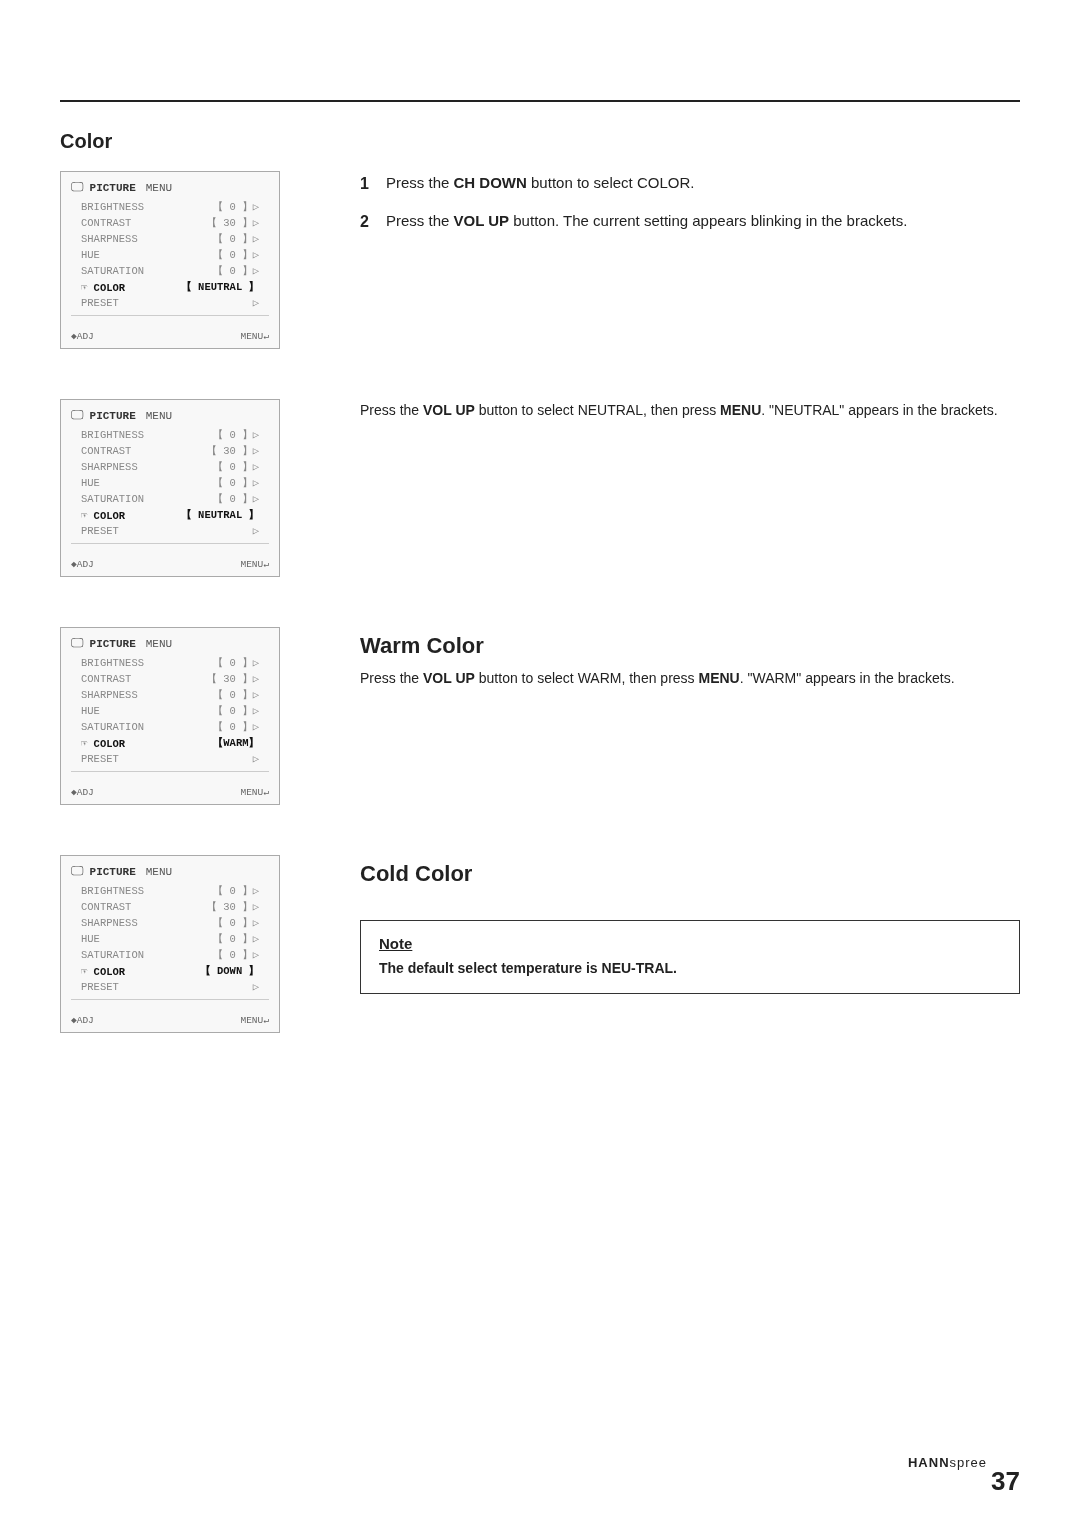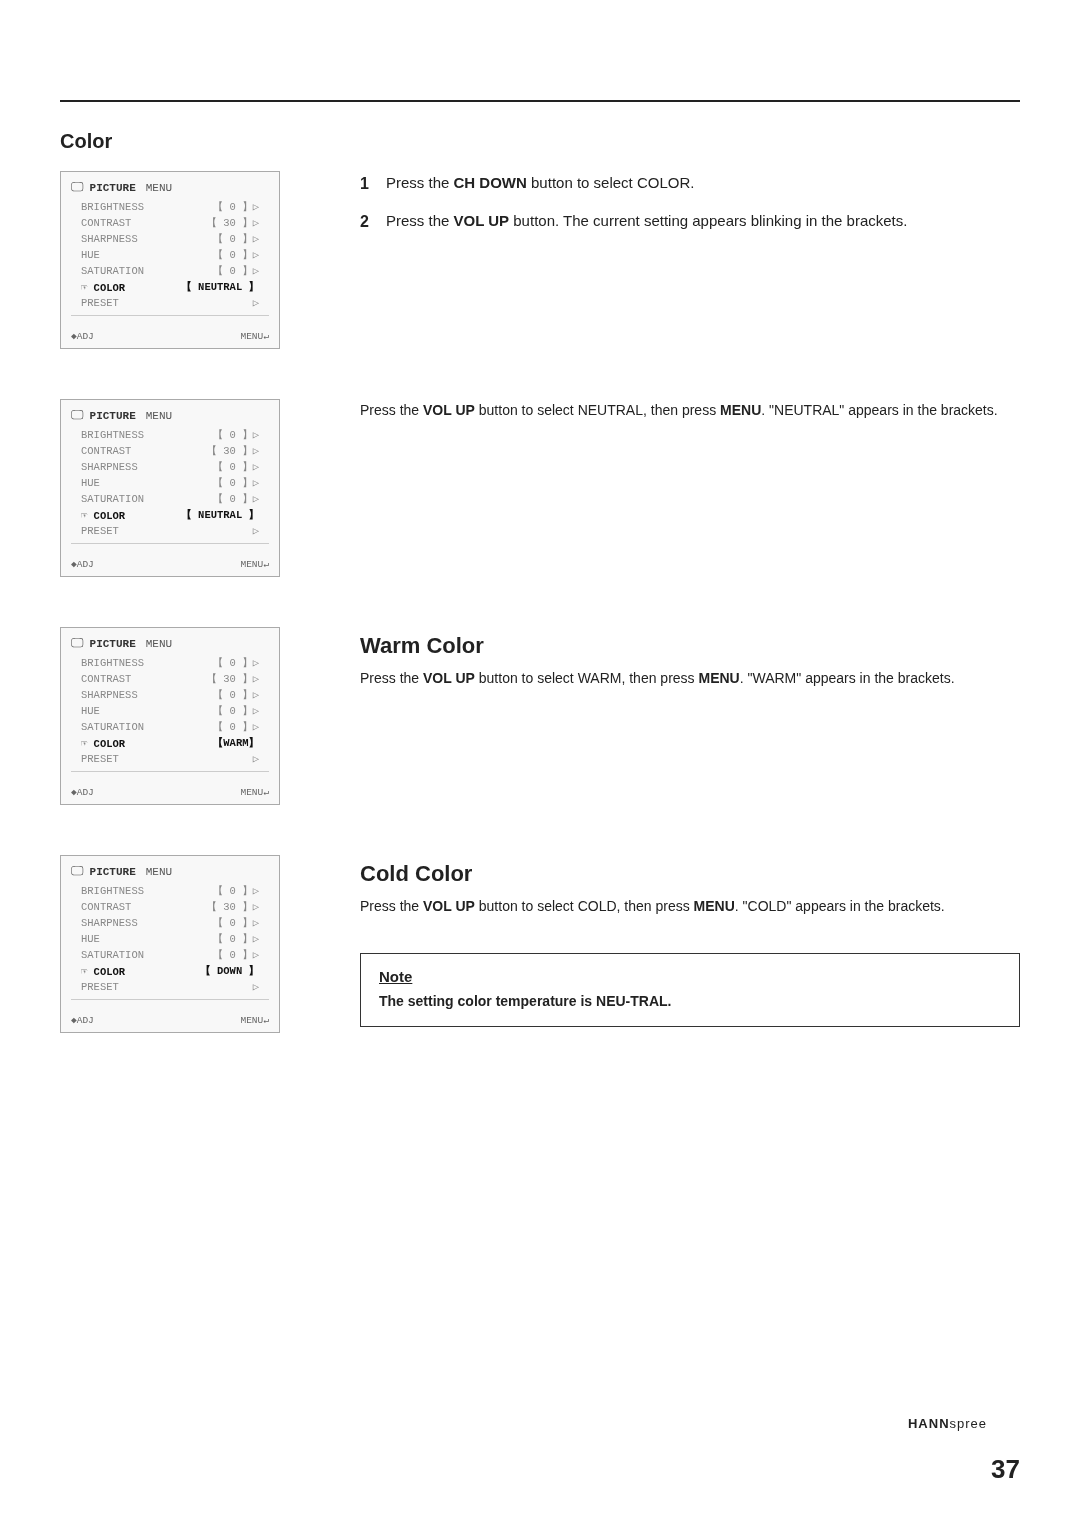--- a/index.html
+++ b/index.html
@@ -175,24 +175,24 @@
 
     .note-box .note-body {
       font-size: 14px;
       font-weight: bold;
       line-height: 1.5;
     }
 
     
     .page-footer {
       position: absolute;
-      bottom: 44px;
+      bottom: 32px;
       right: 60px;
       display: flex;
-      align-items: flex-start;
+      align-items: center;
       gap: 4px;
     }
 
     .footer-brand {
       font-size: 15px;
       font-weight: bold;
       letter-spacing: 1px;
     }
 
     .footer-brand .brand-hann {
@@ -423,27 +423,24 @@
         </div>
         <div class="menu-footer">
           <span>◆ADJ</span>
           <span>MENU↵</span>
         </div>
       </div>
     </div>
 
     <div class="right-col">
       <div class="sub-heading">Cold Color</div>
-      <div class="body-text">
-        Press the <b>VOL UP</b> button to select COLD, then press <b>MENU</b>. "COLD" appears in the brackets.
-      </div>
-
-      <div class="note-box" style="margin-top: 36px; width: 100%;">
+
+      <div class="note-box" style="margin-top: 25px; width: 100%;">
         <div class="note-title">Note</div>
-        <div class="note-body">The setting color temperature is NEU-TRAL.</div>
+        <div class="note-body">The default select temperature is NEU-TRAL.</div>
       </div>
     </div>
   </div>
 
 </div>
 
 <div class="page-footer">
   <span class="footer-brand">
     <span class="brand-hann">HANN</span><span class="brand-spree">spree</span>
   </span>

